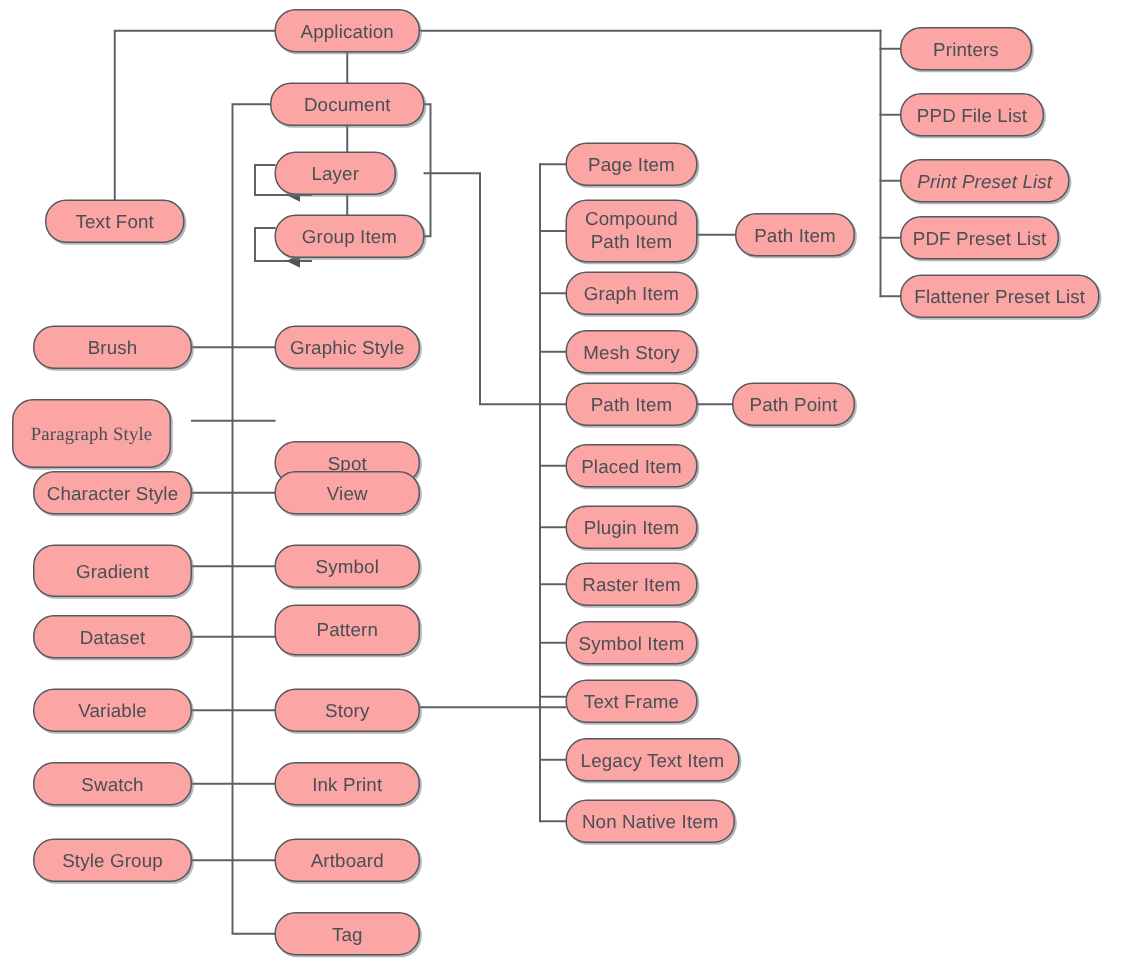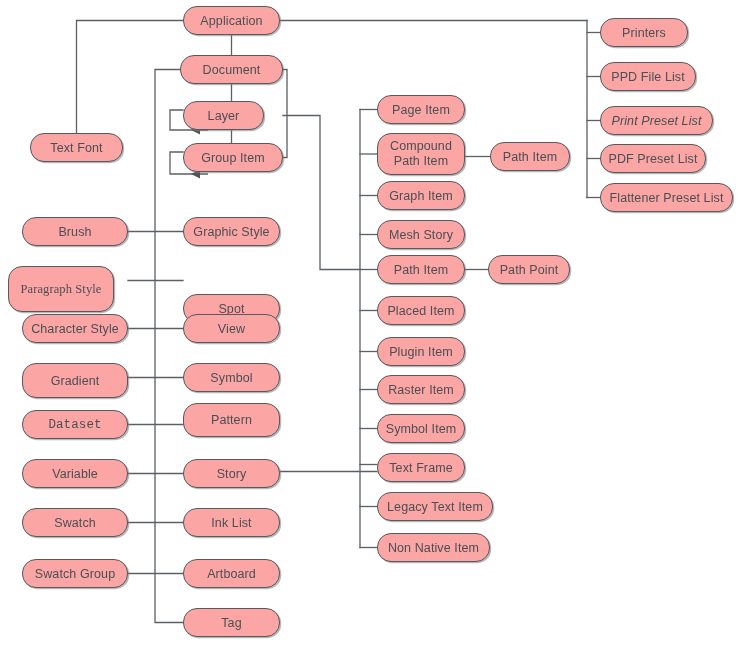--- a/index.html
+++ b/index.html
@@ -108,31 +108,31 @@
       <div class="node" style="left: 30px; top: 133px; width: 93px; height: 29px;">Text Font</div>
       <div class="node" style="left: 600px; top: 18px; width: 88px; height: 29px;">Printers</div>
       <div class="node" style="left: 600px; top: 62px; width: 96px; height: 29px;">PPD File List</div>
       <div class="node" style="left: 600px; top: 106px; width: 113px; height: 29px; font-style: italic;">Print Preset List</div>
       <div class="node" style="left: 600px; top: 144px; width: 106px; height: 29px;">PDF Preset List</div>
       <div class="node" style="left: 600px; top: 183px; width: 133px; height: 29px;">Flattener Preset List</div>
       <div class="node" style="left: 22px; top: 217px; width: 106px; height: 29px; text-align: center;">Brush</div>
       <div class="node" style="left: 8px; top: 266px; width: 106px; height: 46px; font-family: Liberation Serif, serif;">Paragraph Style</div>
       <div class="node" style="left: 22px; top: 314px; width: 106px; height: 29px;">Character Style</div>
       <div class="node" style="left: 22px; top: 363px; width: 106px; height: 35px;">Gradient</div>
-      <div class="node" style="left: 22px; top: 410px; width: 106px; height: 29px; font-family: Liberation Mono, monospace;">Dataset</div>
+      <div class="node" style="left: 22px; top: 410px; width: 106px; height: 29px;">Dataset</div>
       <div class="node" style="left: 22px; top: 459px; width: 106px; height: 29px;">Variable</div>
       <div class="node" style="left: 22px; top: 508px; width: 106px; height: 29px;">Swatch</div>
-      <div class="node" style="left: 22px; top: 559px; width: 106px; height: 29px;">Swatch Group</div>
+      <div class="node" style="left: 22px; top: 559px; width: 106px; height: 29px;">Style Group</div>
       <div class="node" style="left: 183px; top: 217px; width: 97px; height: 29px;">Graphic Style</div>
       <div class="node" style="left: 183px; top: 266px; width: 97px; height: 29px; margin-top: 28px;">Spot</div>
       <div class="node" style="left: 183px; top: 314px; width: 97px; height: 29px;">View</div>
       <div class="node" style="left: 183px; top: 363px; width: 97px; height: 29px;">Symbol</div>
       <div class="node" style="left: 183px; top: 403px; width: 97px; height: 34px;">Pattern</div>
       <div class="node" style="left: 183px; top: 459px; width: 97px; height: 29px;">Story</div>
-      <div class="node" style="left: 183px; top: 508px; width: 97px; height: 29px;">Ink List</div>
+      <div class="node" style="left: 183px; top: 508px; width: 97px; height: 29px;">Ink Print</div>
       <div class="node" style="left: 183px; top: 559px; width: 97px; height: 29px;">Artboard</div>
       <div class="node" style="left: 183px; top: 608px; width: 97px; height: 29px; text-align: right;">Tag</div>
       <div class="node" style="left: 377px; top: 95px; width: 88px; height: 29px;">Page Item</div>
       <div class="node two-line" style="left: 377px; top: 133px; width: 88px; height: 42px;">Compound<br>Path Item</div>
       <div class="node" style="left: 377px; top: 181px; width: 88px; height: 29px;">Graph Item</div>
       <div class="node" style="left: 377px; top: 220px; width: 88px; height: 29px;">Mesh Story</div>
       <div class="node" style="left: 377px; top: 255px; width: 88px; height: 29px;">Path Item</div>
       <div class="node" style="left: 377px; top: 296px; width: 88px; height: 29px;">Placed Item</div>
       <div class="node" style="left: 377px; top: 337px; width: 88px; height: 29px;">Plugin Item</div>
       <div class="node" style="left: 377px; top: 375px; width: 88px; height: 29px;">Raster Item</div>

